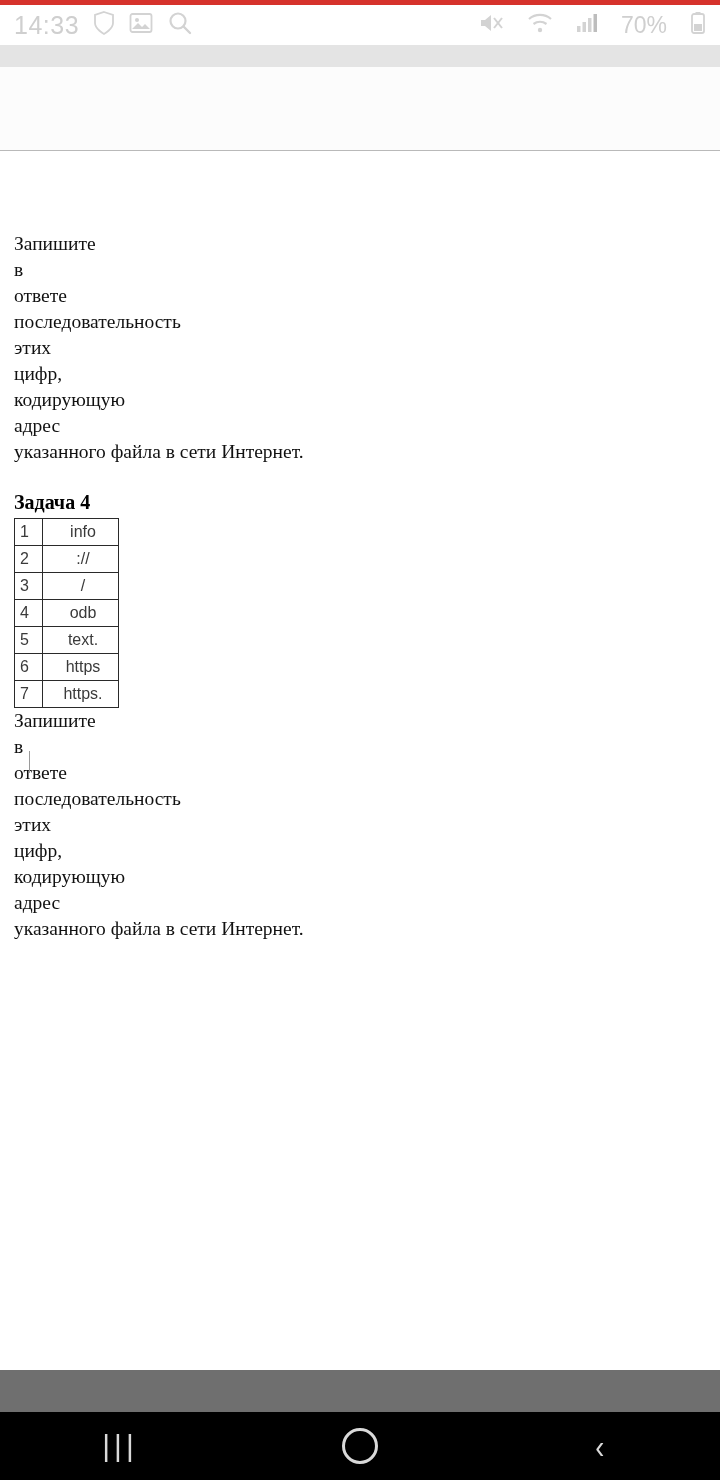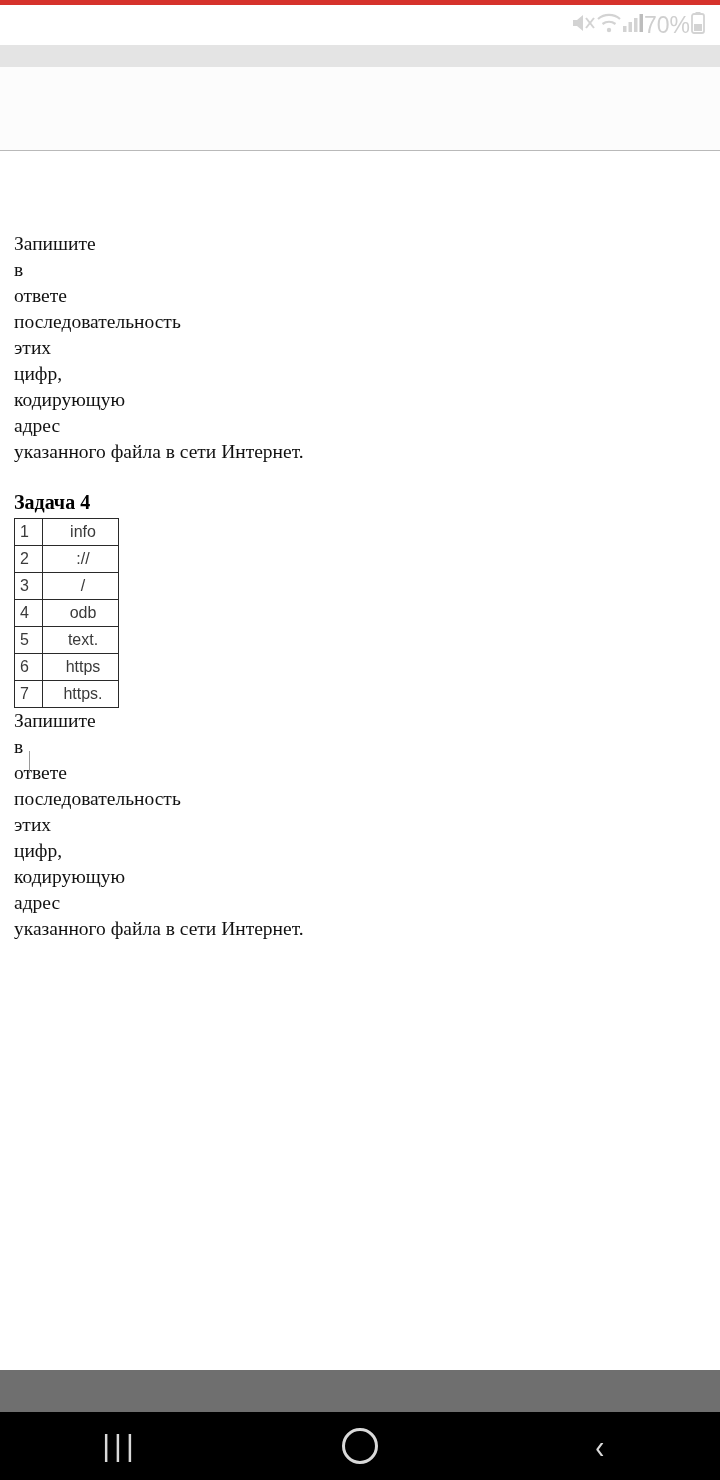--- a/index.html
+++ b/index.html
@@ -45,21 +45,21 @@
   .status-clock {
     font-size: 25px;
     letter-spacing: 0.5px;
     color: #cfcfcf;
     font-family: "Liberation Sans", sans-serif;
   }
   .status-right {
     margin-left: auto;
     display: flex;
     align-items: center;
-    gap: 0;
+    gap: 23px;
   }
   .battery-text {
     font-size: 23px;
     color: #cfcfcf;
   }
   .ic { display: block; }
 
   
   .chrome-gap {
     position: absolute;
@@ -200,20 +200,41 @@
     transform: scaleX(0.8);
   }
   b { font-weight: bold; }
 </style>
 </head>
 <body>
 
 <div class="top-accent"></div>
 
 <div class="status-bar">
+  <div class="status-left">
+    <span class="status-clock">14:33</span>
+    <span class="ic">
+      <svg width="22" height="24" viewBox="0 0 22 24">
+          <path d="M11 1 L20 4 V12 C20 18 11 23 11 23 C11 23 2 18 2 12 V4 Z" fill="none" stroke="#d3d3d3" stroke-width="1.8"></path>
+        </svg>
+    </span>
+    <span class="ic">
+      <svg width="24" height="22" viewBox="0 0 24 22">
+          <rect x="1.5" y="2" width="21" height="18" rx="2" fill="none" stroke="#d3d3d3" stroke-width="1.8"></rect>
+          <circle cx="8" cy="8" r="2" fill="#d3d3d3"></circle>
+          <path d="M3 17 L9 11 L13 15 L16 12 L21 17 Z" fill="#d3d3d3"></path>
+        </svg>
+    </span>
+    <span class="ic">
+      <svg width="26" height="26" viewBox="0 0 26 26">
+          <circle cx="11" cy="11" r="7.5" fill="none" stroke="#d3d3d3" stroke-width="2.2"></circle>
+          <line x1="16.5" y1="16.5" x2="23" y2="23" stroke="#d3d3d3" stroke-width="2.4" stroke-linecap="round"></line>
+        </svg>
+    </span>
+  </div>
   <div class="status-right">
     <span class="ic">
       <svg width="26" height="24" viewBox="0 0 26 24">
           <path d="M3 9 H7 L13 4 V20 L7 15 H3 Z" fill="#d3d3d3"></path>
           <line x1="16" y1="7" x2="24" y2="17" stroke="#d3d3d3" stroke-width="2"></line>
           <line x1="24" y1="7" x2="16" y2="17" stroke="#d3d3d3" stroke-width="2"></line>
         </svg>
     </span>
     <span class="ic">
       <svg width="26" height="22" viewBox="0 0 26 22">

